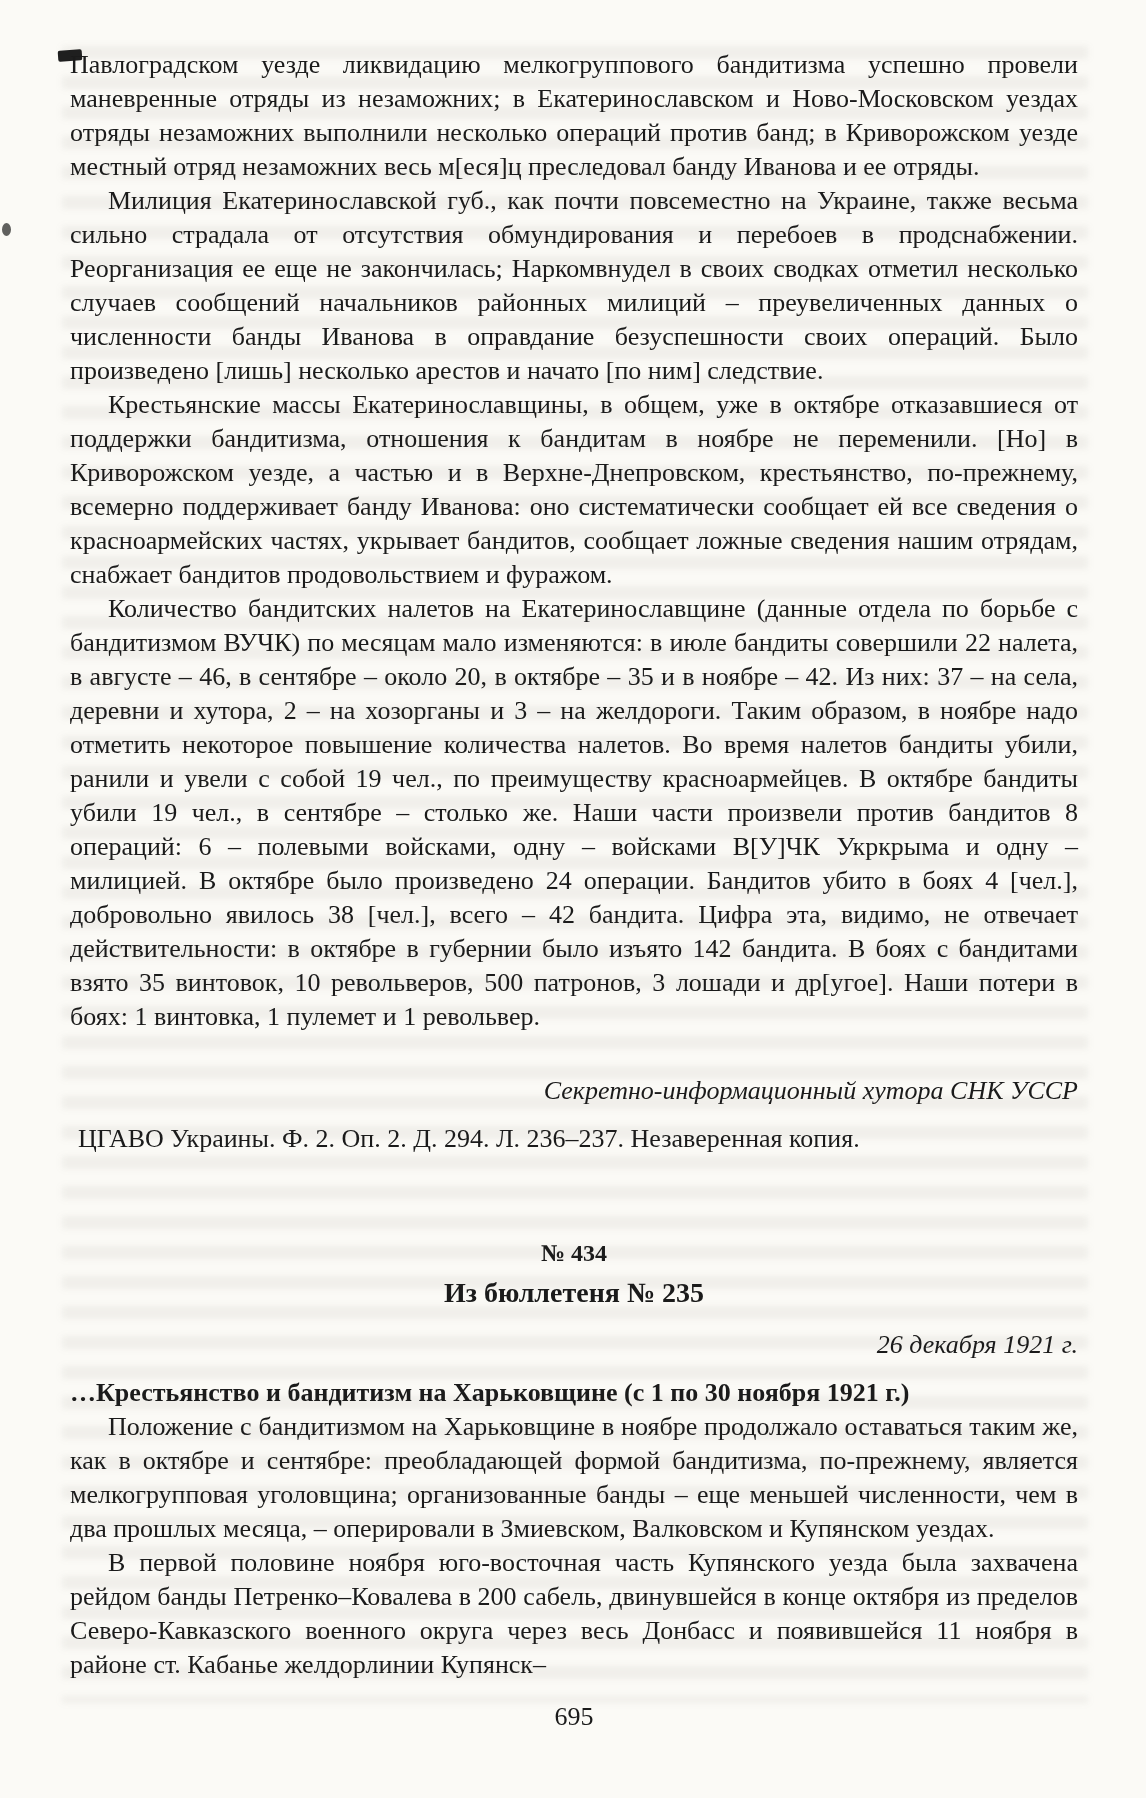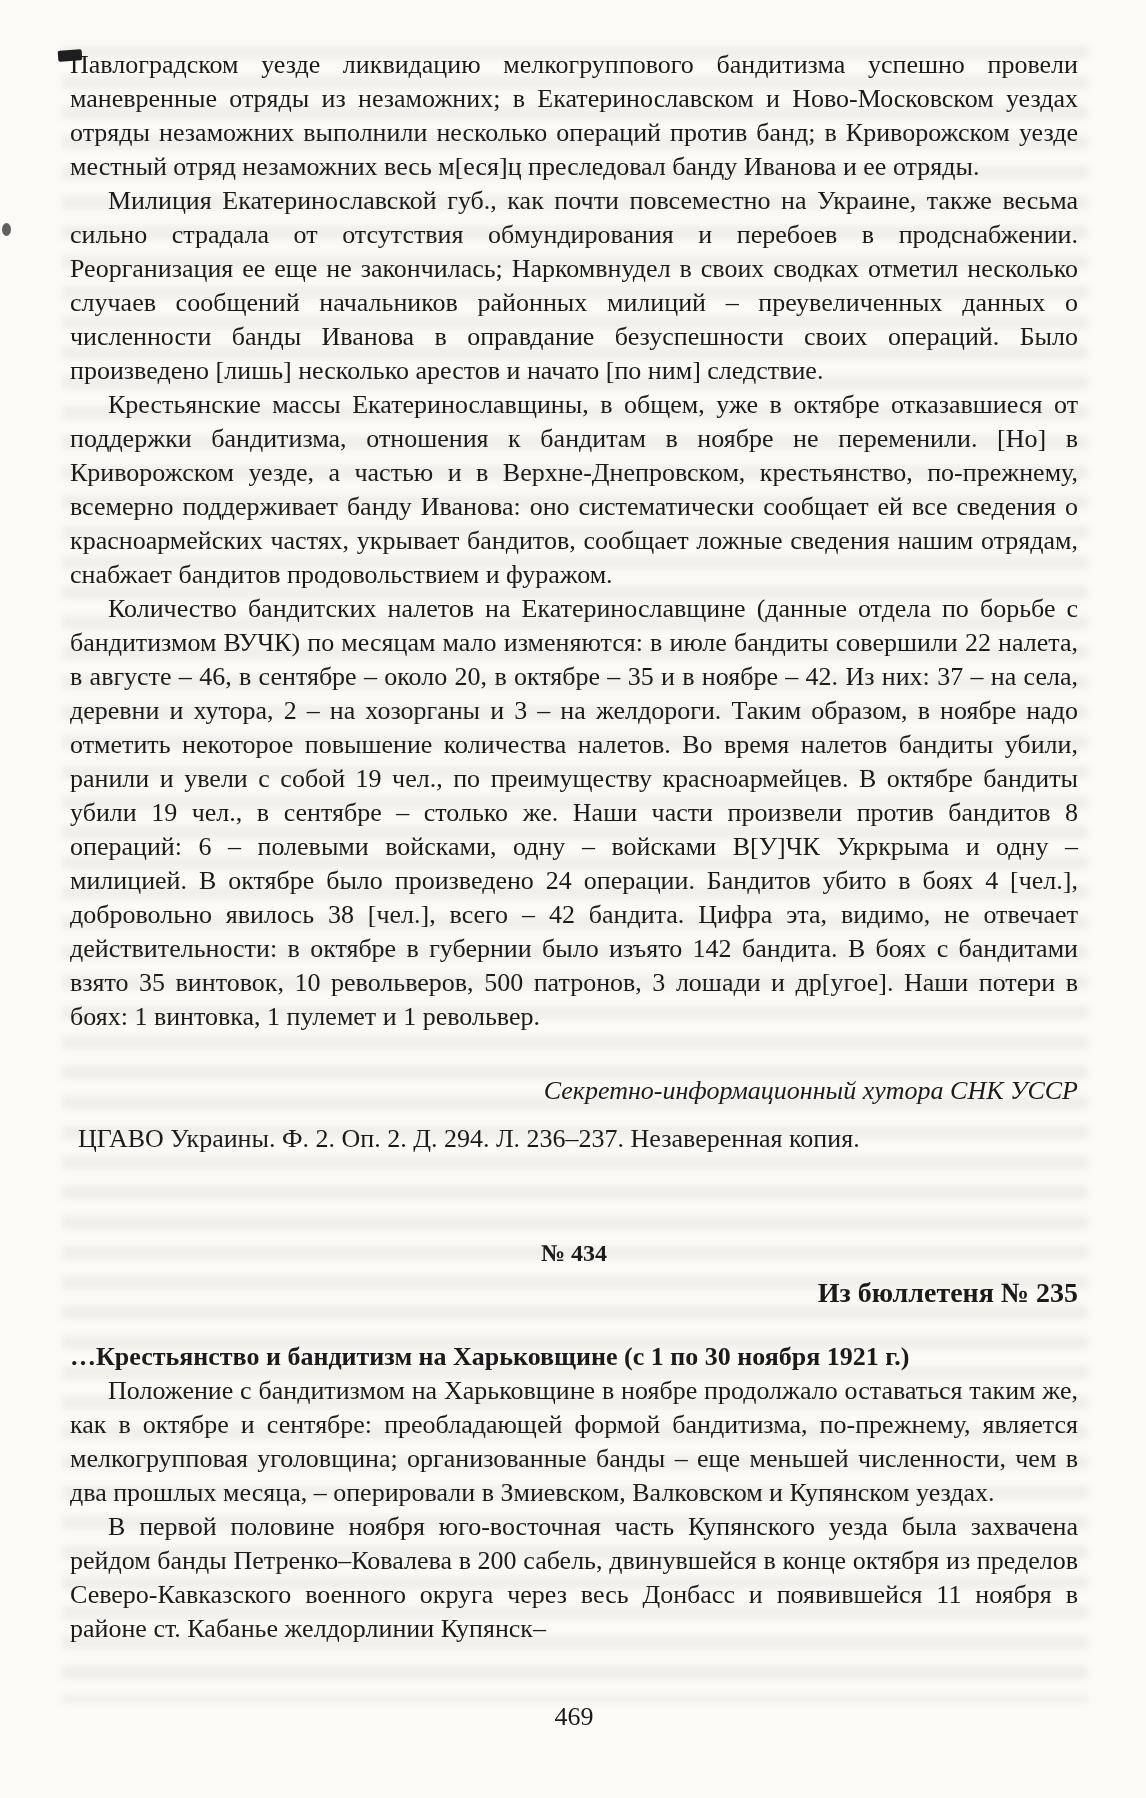--- a/index.html
+++ b/index.html
@@ -59,31 +59,31 @@
     text-indent: 0;
   }
   .doc-number {
     margin: 80px 0 0 0;
     text-align: center;
     font-weight: bold;
     font-size: 24px;
   }
   .doc-source {
     margin: 6px 0 0 0;
-    text-align: right;
+    text-align: center;
     font-weight: bold;
     font-size: 28px;
   }
   .doc-date {
     margin: 18px 0 0 0;
     text-align: right;
     font-style: italic;
   }
   .doc-title {
-    margin: 30px 0 0 0;
+    margin: 14px 0 0 0;
     font-weight: bold;
     text-indent: 0;
     text-align: justify;
   }
   .para.after-title {
     margin-top: 0;
   }
   .page-number {
     position: absolute;
     top: 1702px;
@@ -133,24 +133,25 @@
     <p class="para">Количество бандитских налетов на Екатеринославщине (данные отдела по борьбе с бандитизмом ВУЧК) по месяцам мало изменяются: в июле бандиты совершили 22 налета, в августе – 46, в сентябре – около 20, в октябре – 35 и в ноябре – 42. Из них: 37 – на села, деревни и хутора, 2 – на хозорганы и 3 – на желдороги. Таким образом, в ноябре надо отметить некоторое повышение количества налетов. Во время налетов бандиты убили, ранили и увели с собой 19 чел., по преимуществу красноармейцев. В октябре бандиты убили 19 чел., в сентябре – столько же. Наши части произвели против бандитов 8 операций: 6 – полевыми войсками, одну – войсками В[У]ЧК Укркрыма и одну – милицией. В октябре было произведено 24 операции. Бандитов убито в боях 4 [чел.], добровольно явилось 38 [чел.], всего – 42 бандита. Цифра эта, видимо, не отвечает действительности: в октябре в губернии было изъято 142 бандита. В боях с бандитами взято 35 винтовок, 10 револьверов, 500 патронов, 3 лошади и др[угое]. Наши потери в боях: 1 винтовка, 1 пулемет и 1 револьвер.</p>
 
     <p class="signature">Секретно-информационный хутора СНК УССР</p>
 
     <p class="archive-ref">ЦГАВО Украины. Ф. 2. Оп. 2. Д. 294. Л. 236–237. Незаверенная копия.</p>
 
     <p class="doc-number">№ 434</p>
 
     <p class="doc-source">Из бюллетеня № 235</p>
 
+    <p class="doc-date">26 декабря 1921 г.</p>
 
     <p class="doc-title">…Крестьянство и бандитизм на Харьковщине (с 1 по 30 ноября 1921 г.)</p>
 
     <p class="para after-title">Положение с бандитизмом на Харьковщине в ноябре продолжало оставаться таким же, как в октябре и сентябре: преобладающей формой бандитизма, по-прежнему, является мелкогрупповая уголовщина; организованные банды – еще меньшей численности, чем в два прошлых месяца, – оперировали в Змиевском, Валковском и Купянском уездах.</p>
 
     <p class="para">В первой половине ноября юго-восточная часть Купянского уезда была захвачена рейдом банды Петренко–Ковалева в 200 сабель, двинувшейся в конце октября из пределов Северо-Кавказского военного округа через весь Донбасс и появившейся 11 ноября в районе ст. Кабанье желдорлинии Купянск–</p>
 
   </div>
 
-  <div class="page-number">469</div>
+  <div class="page-number">695</div>
 
 </div>
 
 </body></html>

